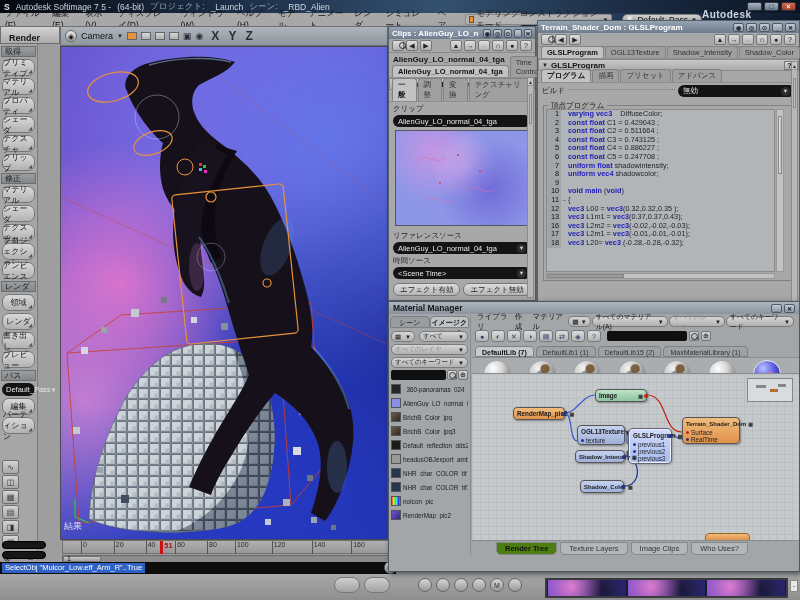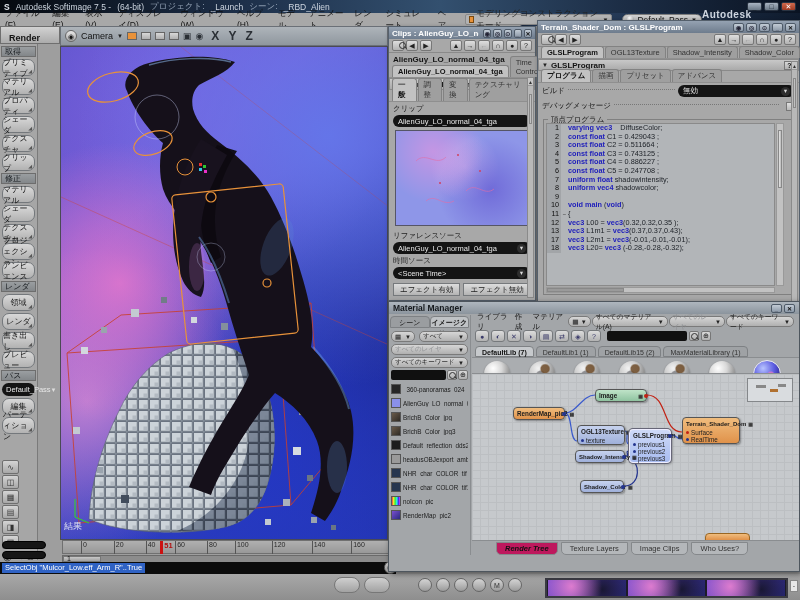--- a/index.html
+++ b/index.html
@@ -122,21 +122,21 @@
   .secthead{height:12px;background:linear-gradient(#c8c8c8,#aaaaaa);border:1px solid #8a8a8a;display:flex;align-items:center;
     gap:3px;padding:0 3px;font-weight:bold;font-size:8px;}
   .qbox{margin-left:auto;width:11px;height:9px;background:linear-gradient(#d8d8d8,#b0b0b0);border:1px solid #777;
     font-size:7px;line-height:8px;text-align:center;}
   .fld-label{font-size:7.5px;color:#222;padding:2px 4px 1px;}
   .pill{height:12px;margin:0 4px;background:#141414;border-radius:7px;color:#e6e6e6;display:flex;align-items:center;
     justify-content:space-between;padding:0 5px;font-size:7.5px;}
   .pill .pdd{width:9px;height:9px;border-radius:50%;background:#2e2e2e;color:#ddd;font-size:5.5px;line-height:9px;text-align:center;}
   .dotline{flex:1;border-bottom:1px dotted #777;margin:0 3px 3px;}
   .row{display:flex;align-items:flex-end;}
-  .gbtn{height:13px;background:linear-gradient(#dcdcdc,#b4b4b4);border:1px solid #76797c;border-radius:0;
+  .gbtn{height:13px;background:linear-gradient(#dcdcdc,#b4b4b4);border:1px solid #76797c;border-radius:6px;
     font-size:7.5px;padding:0 6px;line-height:12px;color:#222;}
   .vscroll{position:absolute;right:1px;width:7px;background:#b8b8b8;border:1px solid #8a8a8a;}
   .vthumb{margin:8px 1px;height:30px;background:linear-gradient(90deg,#d8d8d8,#aaa);border:1px solid #888;}
   .sarrow{height:8px;font-size:5px;text-align:center;line-height:8px;color:#333;background:#c6c6c6;border-bottom:1px solid #999;}
 
   
   .clip-preview{margin:3px 6px;height:96px;border:1px solid #556;position:relative;overflow:hidden;background:
      radial-gradient(circle at 28% 22%, rgba(225,150,225,.65), transparent 42%),
      radial-gradient(circle at 72% 62%, rgba(100,90,210,.7), transparent 48%),
      radial-gradient(circle at 52% 38%, rgba(235,205,245,.55), transparent 38%),
@@ -233,21 +233,21 @@
   .odot.red{background:#c22214;}
   .n-green{background:linear-gradient(#bfe3c8,#8fc3a0);}
   .n-orange{background:linear-gradient(#f0bd7e,#e0924a);}
   .n-blue{background:linear-gradient(#c6d2ee,#9fb0da);}
   .n-bluesel{background:linear-gradient(#cfdaf8,#a8bcf0);border:1px solid #eef;box-shadow:0 0 0 1px #667,1px 1px 3px rgba(0,0,0,.4);}
   .minimap{position:absolute;right:6px;top:4px;width:46px;height:24px;background:#d9dcdf;border:1px solid #84878a;}
   .minimap i{position:absolute;display:block;background:#888;}
   .mm-btabs{position:absolute;left:0;bottom:0;right:0;height:15px;background:#a3a6a9;display:flex;gap:3px;
     align-items:flex-start;padding:1px 0 0 24px;border-top:1px solid #8a8d90;}
   .btab{font-size:7.5px;padding:1px 8px;background:#b4b7ba;border:1px solid #85888b;border-radius:0 0 5px 5px;color:#333;}
-  .btab.active{background:#be185d;font-weight:bold;color:#111;font-style:italic;}
+  .btab.active{background:#4d7c0f;font-weight:bold;color:#111;}
   .orange-part{position:absolute;border-radius:4px 4px 0 0;background:linear-gradient(#f0bd7e,#e0924a);border:1px solid #996622;}
 </style>
 </head>
 <body>
 
 <div id="root">
 
   <div class="titlebar">
     <span class="app-logo">S</span>
     <span>Autodesk Softimage 7.5 -</span>
@@ -663,25 +663,20 @@
         <span class="ptab">アドバンス</span>
       </div>
     <div class="buildrow">
       <span style="font-size:7.5px;">ビルド</span>
       <span class="dotline"></span>
       <div class="pill" style="flex:1;max-width:190px;">
         <span>無効</span>
         <span class="pdd">▼</span>
       </div>
     </div>
-    <div class="buildrow">
-      <span style="font-size:7.5px;">デバッグメッセージ</span>
-      <span class="dotline"></span>
-      <span class="chkbox"></span>
-    </div>
     <div class="codegroup">
       <span class="codegroup-lbl">頂点プログラム</span>
       <div class="codewrap">
         <div>
 
             <div class="code-line">
               <span class="code-num">1</span>
               <span class="code-fold"></span>
               <span class="code-text"><span class="kw">varying</span> <span class="kw">vec3</span>    DiffuseColor;</span>
             </div>
@@ -753,20 +748,25 @@
             </div>
 
             <div class="code-line">
               <span class="code-num">13</span>
               <span class="code-fold"></span>
               <span class="code-text"><span class="kw">vec3</span> L1m1 = <span class="kw">vec3</span>(0.37,0.37,0.43);</span>
             </div>
 
 
 
+            <div class="code-line">
+              <span class="code-num">16</span>
+              <span class="code-fold"></span>
+              <span class="code-text"><span class="kw">vec3</span> L2m2 = <span class="kw">vec3</span>(-0.02,-0.02,-0.03);</span>
+            </div>
 
             <div class="code-line">
               <span class="code-num">17</span>
               <span class="code-fold"></span>
               <span class="code-text"><span class="kw">vec3</span> L2m1 = <span class="kw">vec3</span>(-0.01,-0.01,-0.01);</span>
             </div>
 
             <div class="code-line">
               <span class="code-num">18</span>
               <span class="code-fold"></span>

